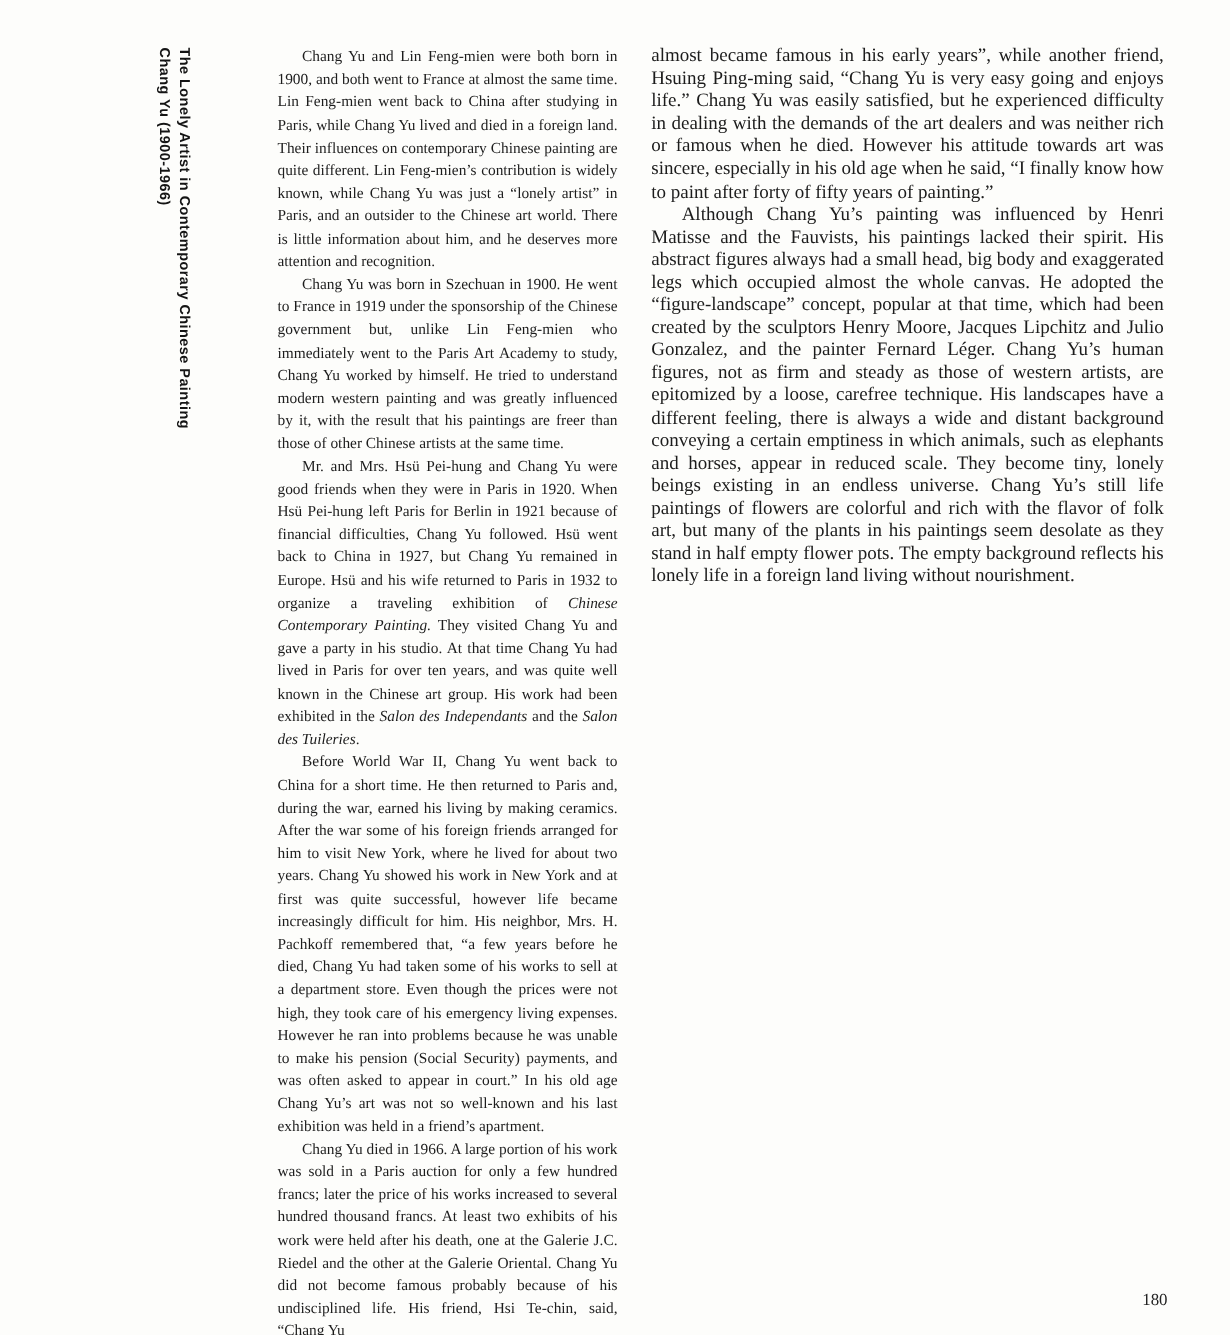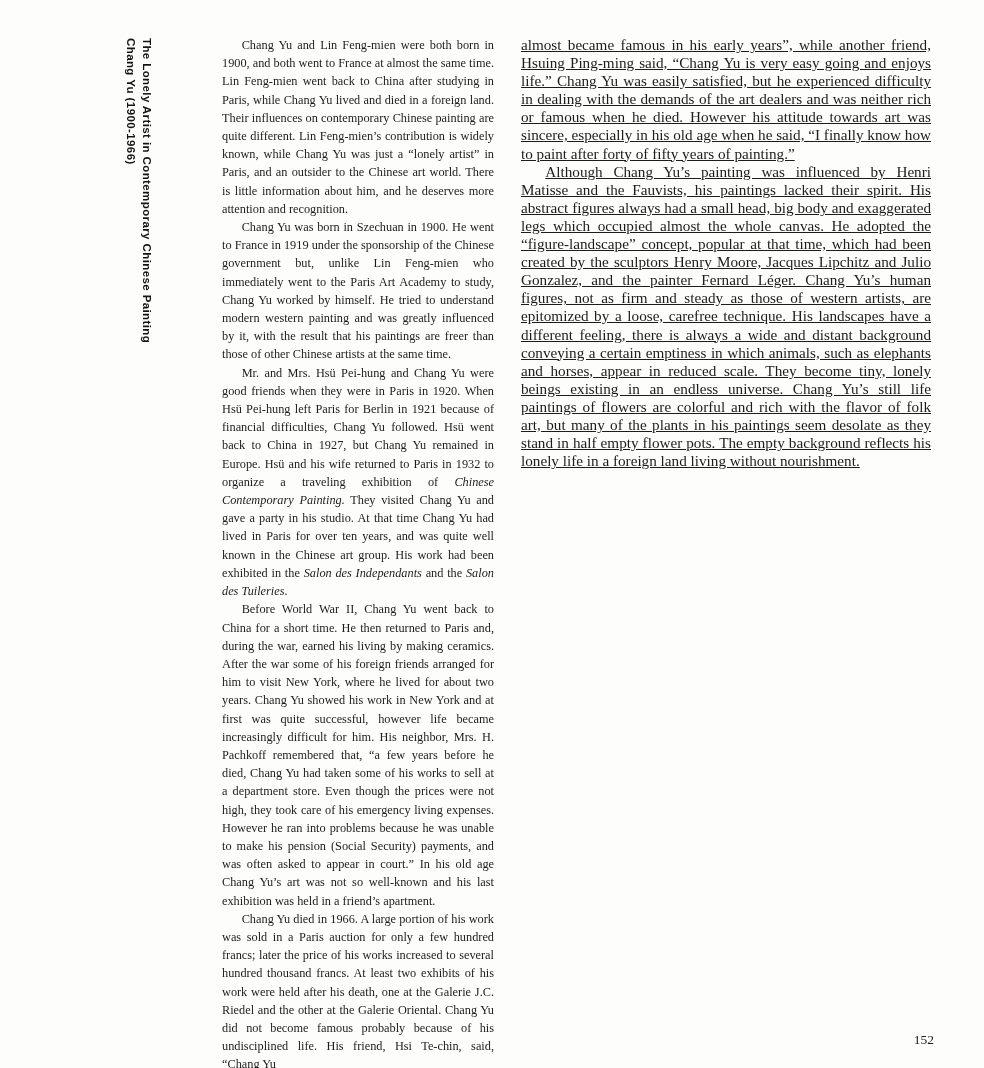--- a/index.html
+++ b/index.html
@@ -47,21 +47,20 @@
     width: 272px;
     font-size: 12.3px;
     line-height: 18.2px;
   }
   .col-right {
     top: 36px;
     left: 521px;
     width: 410px;
     font-size: 15.2px;
     line-height: 18.1px;
-    text-decoration: underline;
   }
   .column em { font-style: italic; }
   .page-number {
     position: absolute;
     right: 50px;
     bottom: 20px;
     font-size: 13.5px;
     color: #222222;
     font-family: "Liberation Serif", serif;
   }
@@ -82,15 +81,15 @@
       <p class="indent"><span>Mr. and Mrs. Hsü Pei-hung and Chang Yu were good friends when they were in Paris in 1920. When Hsü Pei-hung left Paris for Berlin in 1921 because of financial difficulties, Chang Yu followed. Hsü went back to China in 1927, but Chang Yu remained in Europe. Hsü and his wife returned to Paris in 1932 to organize a traveling exhibition of </span><em>Chinese Contemporary Painting.</em><span> They visited Chang Yu and gave a party in his studio. At that time Chang Yu had lived in Paris for over ten years, and was quite well known in the Chinese art group. His work had been exhibited in the </span><em>Salon des Independants</em><span> and the </span><em>Salon des Tuileries</em><span>.</span></p>
       <p class="indent"><span>Before World War II, Chang Yu went back to China for a short time. He then returned to Paris and, during the war, earned his living by making ceramics. After the war some of his foreign friends arranged for him to visit New York, where he lived for about two years. Chang Yu showed his work in New York and at first was quite successful, however life became increasingly difficult for him. His neighbor, Mrs. H. Pachkoff remembered that, “a few years before he died, Chang Yu had taken some of his works to sell at a department store. Even though the prices were not high, they took care of his emergency living expenses. However he ran into problems because he was unable to make his pension (Social Security) payments, and was often asked to appear in court.” In his old age Chang Yu’s art was not so well-known and his last exhibition was held in a friend’s apartment.</span></p>
       <p class="indent"><span>Chang Yu died in 1966. A large portion of his work was sold in a Paris auction for only a few hundred francs; later the price of his works increased to several hundred thousand francs. At least two exhibits of his work were held after his death, one at the Galerie J.C. Riedel and the other at the Galerie Oriental. Chang Yu did not become famous probably because of his undisciplined life. His friend, Hsi Te-chin, said, “Chang Yu</span></p>
     </div>
 
   <div class="column col-right">
       <p class=""><span>almost became famous in his early years”, while another friend, Hsuing Ping-ming said, “Chang Yu is very easy going and enjoys life.” Chang Yu was easily satisfied, but he experienced difficulty in dealing with the demands of the art dealers and was neither rich or famous when he died. However his attitude towards art was sincere, especially in his old age when he said, “I finally know how to paint after forty of fifty years of painting.”</span></p>
       <p class="indent"><span>Although Chang Yu’s painting was influenced by Henri Matisse and the Fauvists, his paintings lacked their spirit. His abstract figures always had a small head, big body and exaggerated legs which occupied almost the whole canvas. He adopted the “figure-landscape” concept, popular at that time, which had been created by the sculptors Henry Moore, Jacques Lipchitz and Julio Gonzalez, and the painter Fernard Léger. Chang Yu’s human figures, not as firm and steady as those of western artists, are epitomized by a loose, carefree technique. His landscapes have a different feeling, there is always a wide and distant background conveying a certain emptiness in which animals, such as elephants and horses, appear in reduced scale. They become tiny, lonely beings existing in an endless universe. Chang Yu’s still life paintings of flowers are colorful and rich with the flavor of folk art, but many of the plants in his paintings seem desolate as they stand in half empty flower pots. The empty background reflects his lonely life in a foreign land living without nourishment.</span></p>
     </div>
 
-  <div class="page-number">152</div>
+  <div class="page-number">180</div>
 
 </div>
 
 </body></html>

